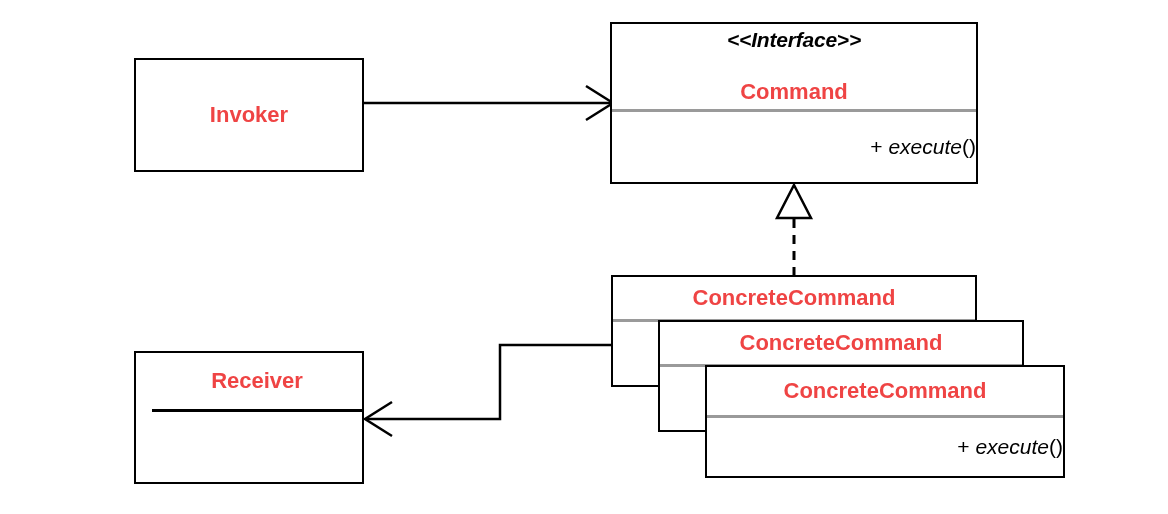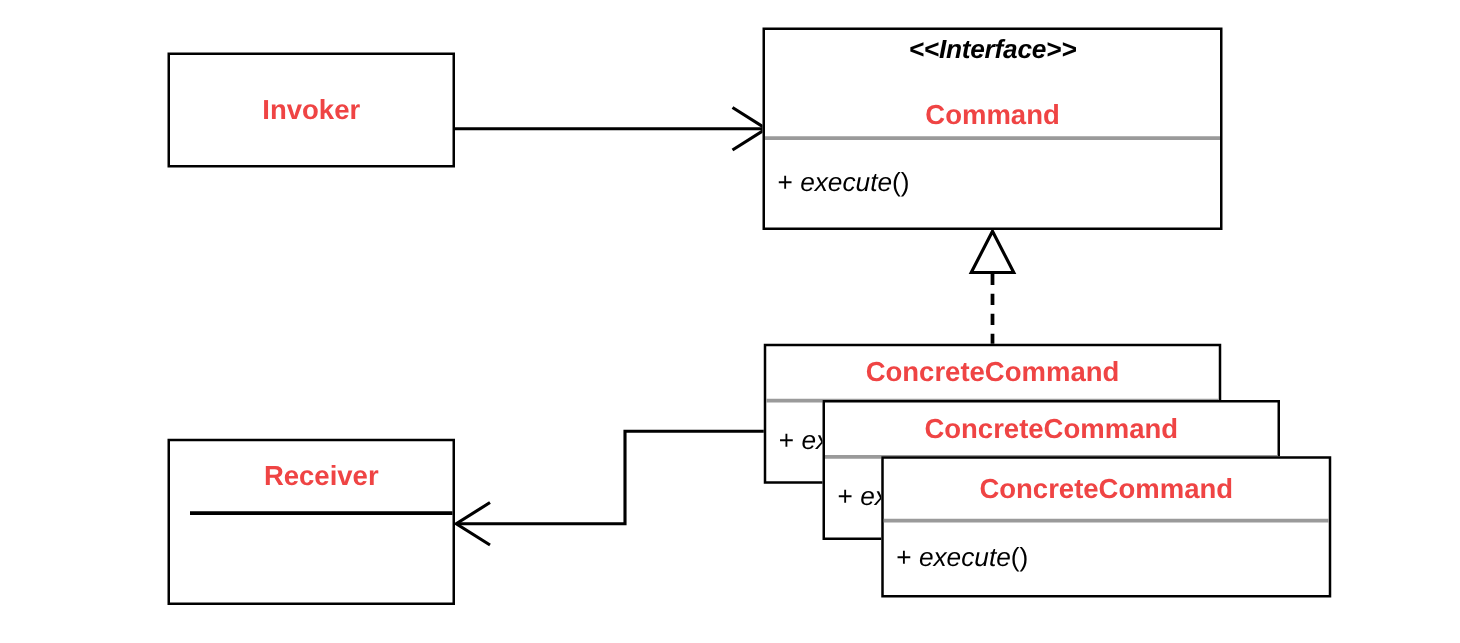--- a/index.html
+++ b/index.html
@@ -34,21 +34,21 @@
     flex-direction: column;
     justify-content: center;
     overflow: hidden;
   }
   .compartment-head {
     align-items: center;
     text-align: center;
     gap: 26px;
   }
   .compartment-body {
-    align-items: flex-start;
+    align-items: flex-end;
     text-align: left;
     padding-left: 10px;
   }
   .divider-gray {
     height: 3px;
     background: #9a9a9a;
     flex: none;
   }
   .divider-black {
     height: 3px;
@@ -130,21 +130,21 @@
       <path class="edge-dashed" d="M 794 219 L 794 277"></path>
       <polygon class="triangle-hollow" points="794,185 811,218 777,218"></polygon>
     </g>
 
     <g>
       <path class="edge-line" d="M 612 345 L 500 345 L 500 419 L 366 419"></path>
       <path class="arrow-open" d="M 392 402 L 365 419 L 392 436"></path>
     </g>
   </svg>
 
-  <div class="uml-box" style="left:134px; top:42px; width:230px; height:92px; z-index:12;">
+  <div class="uml-box" style="left:134px; top:58px; width:230px; height:114px; z-index:12;">
     <div class="uml-compartment compartment-head" style="height:100%;">
       <span class="class-name">Invoker</span>
     </div>
   </div>
 
   <div class="uml-box" style="left:610px; top:22px; width:368px; height:162px; z-index:12;">
     <div class="uml-compartment compartment-head" style="height:85px;">
       <span class="stereotype">&lt;&lt;Interface&gt;&gt;</span>
       <span class="class-name">Command</span>
     </div>

